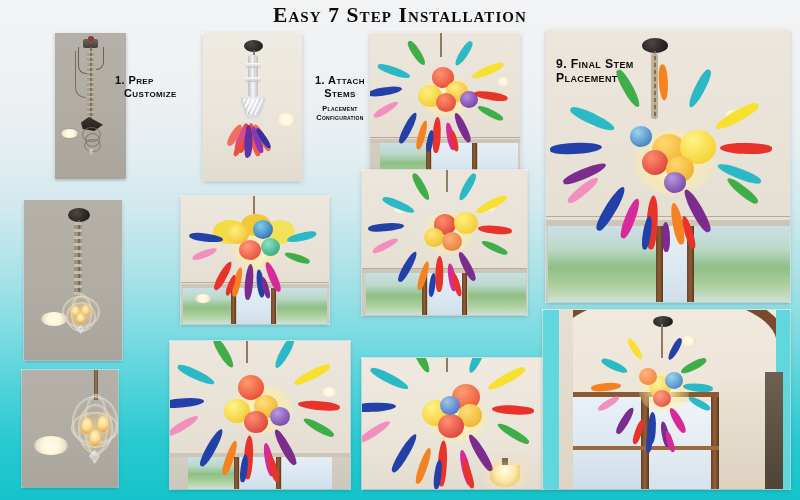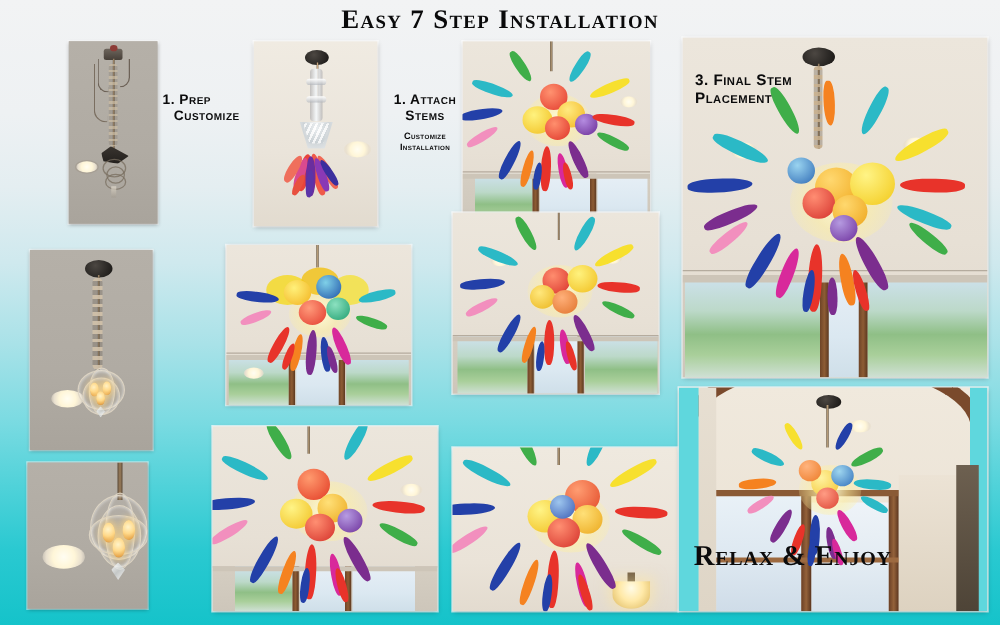--- a/index.html
+++ b/index.html
@@ -86,21 +86,21 @@
     letter-spacing:.4px;
     line-height:1.12;
     white-space:pre-line;
   }
   #title{
     position:absolute;left:0;right:0;top:3px;text-align:center;
     font-family:"Liberation Serif",serif;
     font-variant:small-caps;font-weight:bold;
     font-size:21.5px;letter-spacing:1.1px;color:#0a0a0b;
   }
-  #cap1{left:130px;top:62px;font-size:11px;text-indent:0;}
+  #cap1{left:115px;top:62px;font-size:11px;text-indent:0;}
   #cap1 .l2{display:block;padding-left:9px;}
   #cap2{left:305px;top:62px;font-size:11px;text-align:center;width:70px;}
   #cap2 .sub{display:block;margin-top:5px;font-size:7.4px;letter-spacing:.3px;line-height:1.25;}
   #cap3{left:556px;top:58px;font-size:12.2px;}
   #cap4{
     left:555px;top:432px;
     font-family:"Liberation Serif",serif;
     font-size:23px;font-variant:small-caps;font-weight:bold;letter-spacing:.6px;
   }
 </style>
@@ -522,21 +522,20 @@
     </div>
   </div>
 
   <div class="cap" id="cap1">
     <span>1. Prep</span>
     <span class="l2">Customize</span>
   </div>
 
   <div class="cap" id="cap2">
     <span>1. Attach Stems</span>
-    <span class="sub">Customize Installation</span>
-  </div>
-
-  <div class="cap" id="cap3">3. Final Stem
+    <span class="sub">Placement Configuration</span>
+  </div>
+
+  <div class="cap" id="cap3">9. Final Stem
 Placement</div>
 
-  <div class="cap" id="cap4">Relax &amp; Enjoy</div>
 
 </div>
 
 </body></html>

